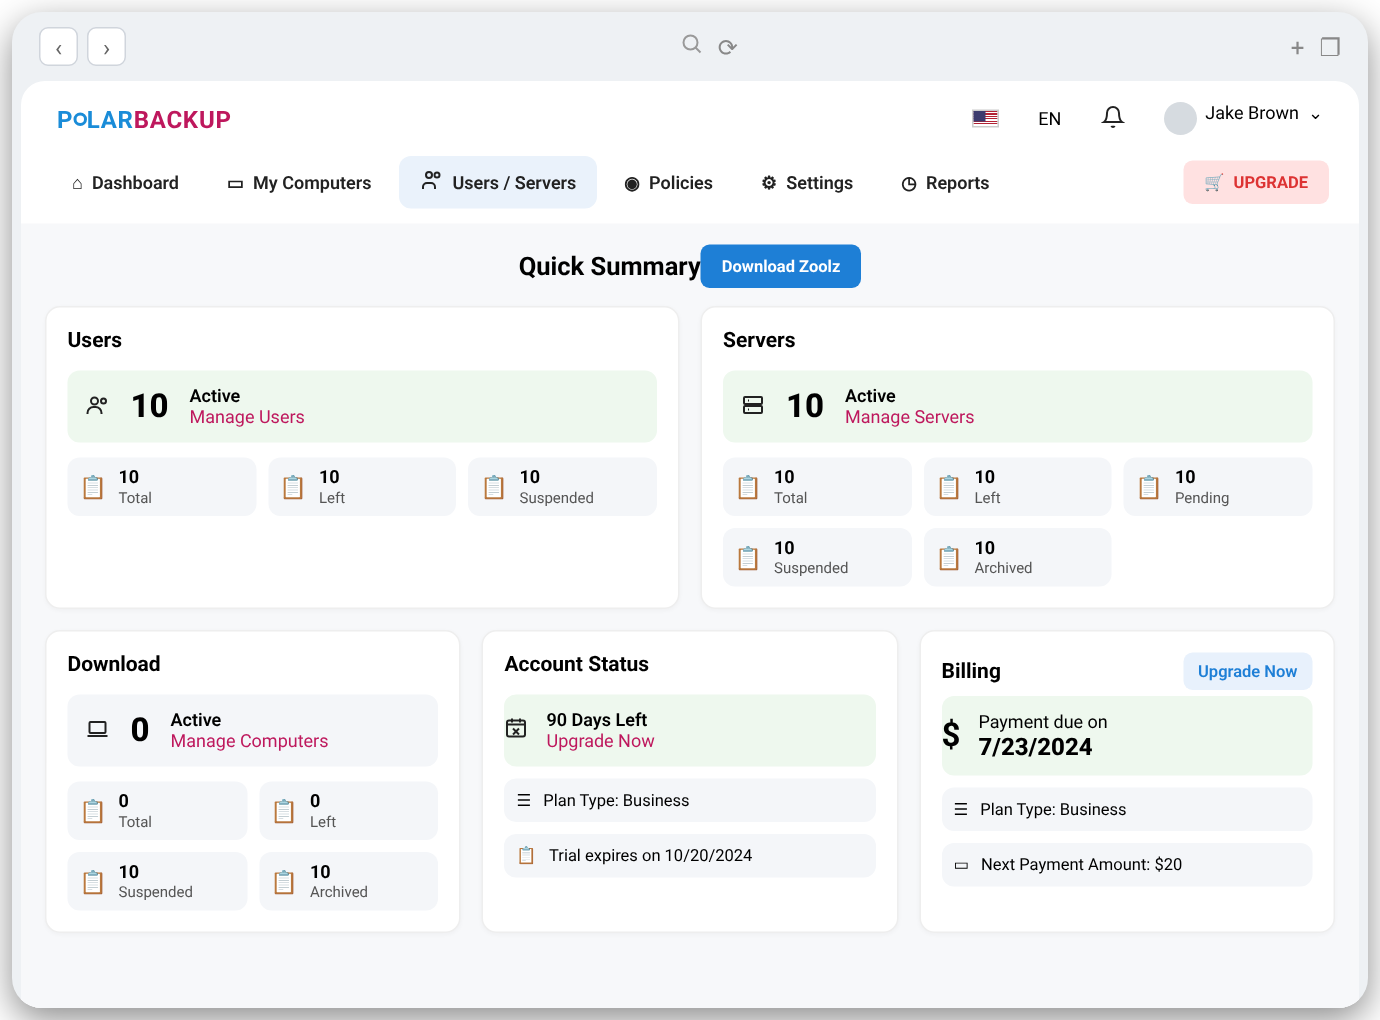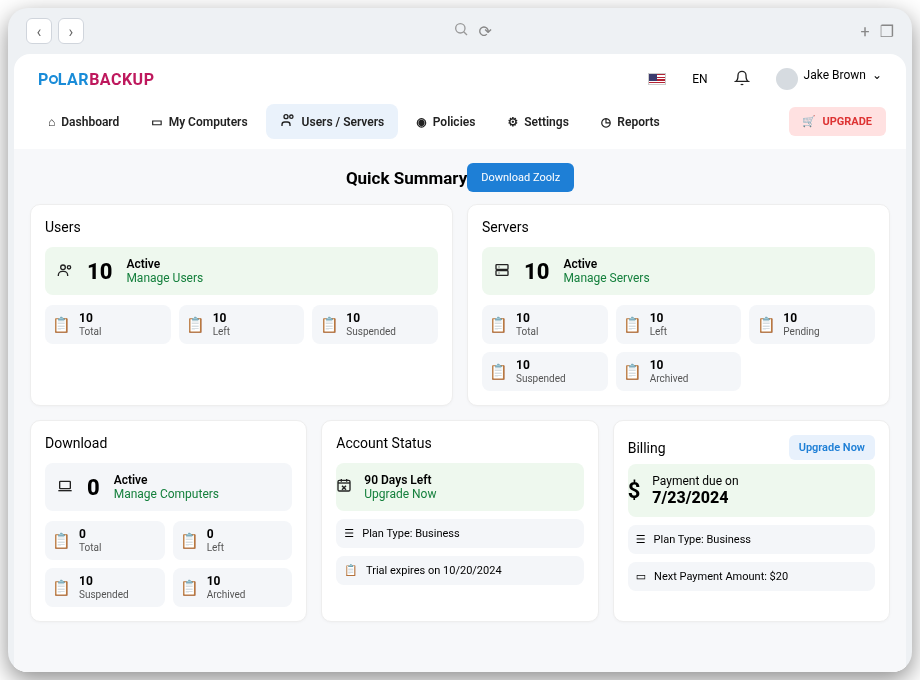--- a/index.html
+++ b/index.html
@@ -24,30 +24,30 @@
 .avatar{width:22px;height:22px;border-radius:50%;background:#d6dbe0;display:inline-block}
 .usr{display:flex;align-items:flex-start;gap:6px;cursor:pointer}
 .navtabs{display:flex;align-items:center;gap:4px;padding:0 20px 10px;font-size:12px;font-weight:600;color:#222}
 .tab{display:flex;align-items:center;gap:6px;padding:8px 14px;border-radius:8px;cursor:pointer}
 .tab.active{background:#eaf2fb}
 .spacer{flex:1}
 .upgrade{background:#ffe1e1;color:#d33;padding:8px 14px;border-radius:6px;cursor:pointer;display:flex;align-items:center;gap:6px;font-size:11px;font-weight:700}
 .content{flex:1;background:#f7f8fa;overflow-y:auto;padding:14px 16px}
 .qsrow{display:flex;align-items:center;justify-content:center;margin:0 4px 12px}
 .qs{font-size:17px;font-weight:700}
-.dl{background:#1e7fd6;color:#fff;font-size:11px;font-weight:400;padding:8px 14px;border-radius:6px;cursor:pointer}
+.dl{background:#1e7fd6;color:#fff;font-size:11px;font-weight:700;padding:8px 14px;border-radius:6px;cursor:pointer}
 .row2{display:grid;grid-template-columns:1fr 1fr;gap:14px;margin-bottom:14px}
 .row3{display:grid;grid-template-columns:1fr 1fr 1fr;gap:14px}
 .card{background:#fff;border-radius:10px;padding:14px;border:1px solid #eee;box-shadow:0 1px 3px rgba(0,0,0,.03)}
-.card h3{font-size:14px;font-weight:400;margin-bottom:12px}
+.card h3{font-size:14px;font-weight:700;margin-bottom:12px}
 .hero{background:#eef8ee;border-radius:8px;padding:10px 12px;display:flex;align-items:center;gap:14px;margin-bottom:10px}
 .heroicon{font-size:20px}
 .hnum{font-size:22px;font-weight:800}
 .hlbl{font-size:12px;font-weight:600}
-.hlink{font-size:12px;color:#15803d;cursor:pointer}
+.hlink{font-size:12px;color:#be185d;cursor:pointer}
 .stats{display:grid;gap:8px}
 .stats.c3{grid-template-columns:1fr 1fr 1fr}
 .stats.c2{grid-template-columns:1fr 1fr}
 .stat{background:#f4f6f9;border-radius:8px;padding:6px 8px;display:flex;align-items:center;gap:8px;font-size:11px}
 .stat .sn{font-weight:700;font-size:12px;display:block}
 .stat .sl{color:#555;font-size:10px}
 .sicon{width:18px;height:18px;flex-shrink:0;display:flex;align-items:center;justify-content:center;font-size:15px}
 .billhead{display:flex;align-items:center;justify-content:between}
 .upnow{background:#e8f1fc;color:#1e7fd6;font-size:11px;font-weight:600;padding:6px 10px;border-radius:6px;cursor:pointer;margin-left:auto}
 .billhero{background:#eef8ee;border-radius:8px;padding:10px 0;margin-bottom:8px;display:flex;gap:12px;align-items:center}

